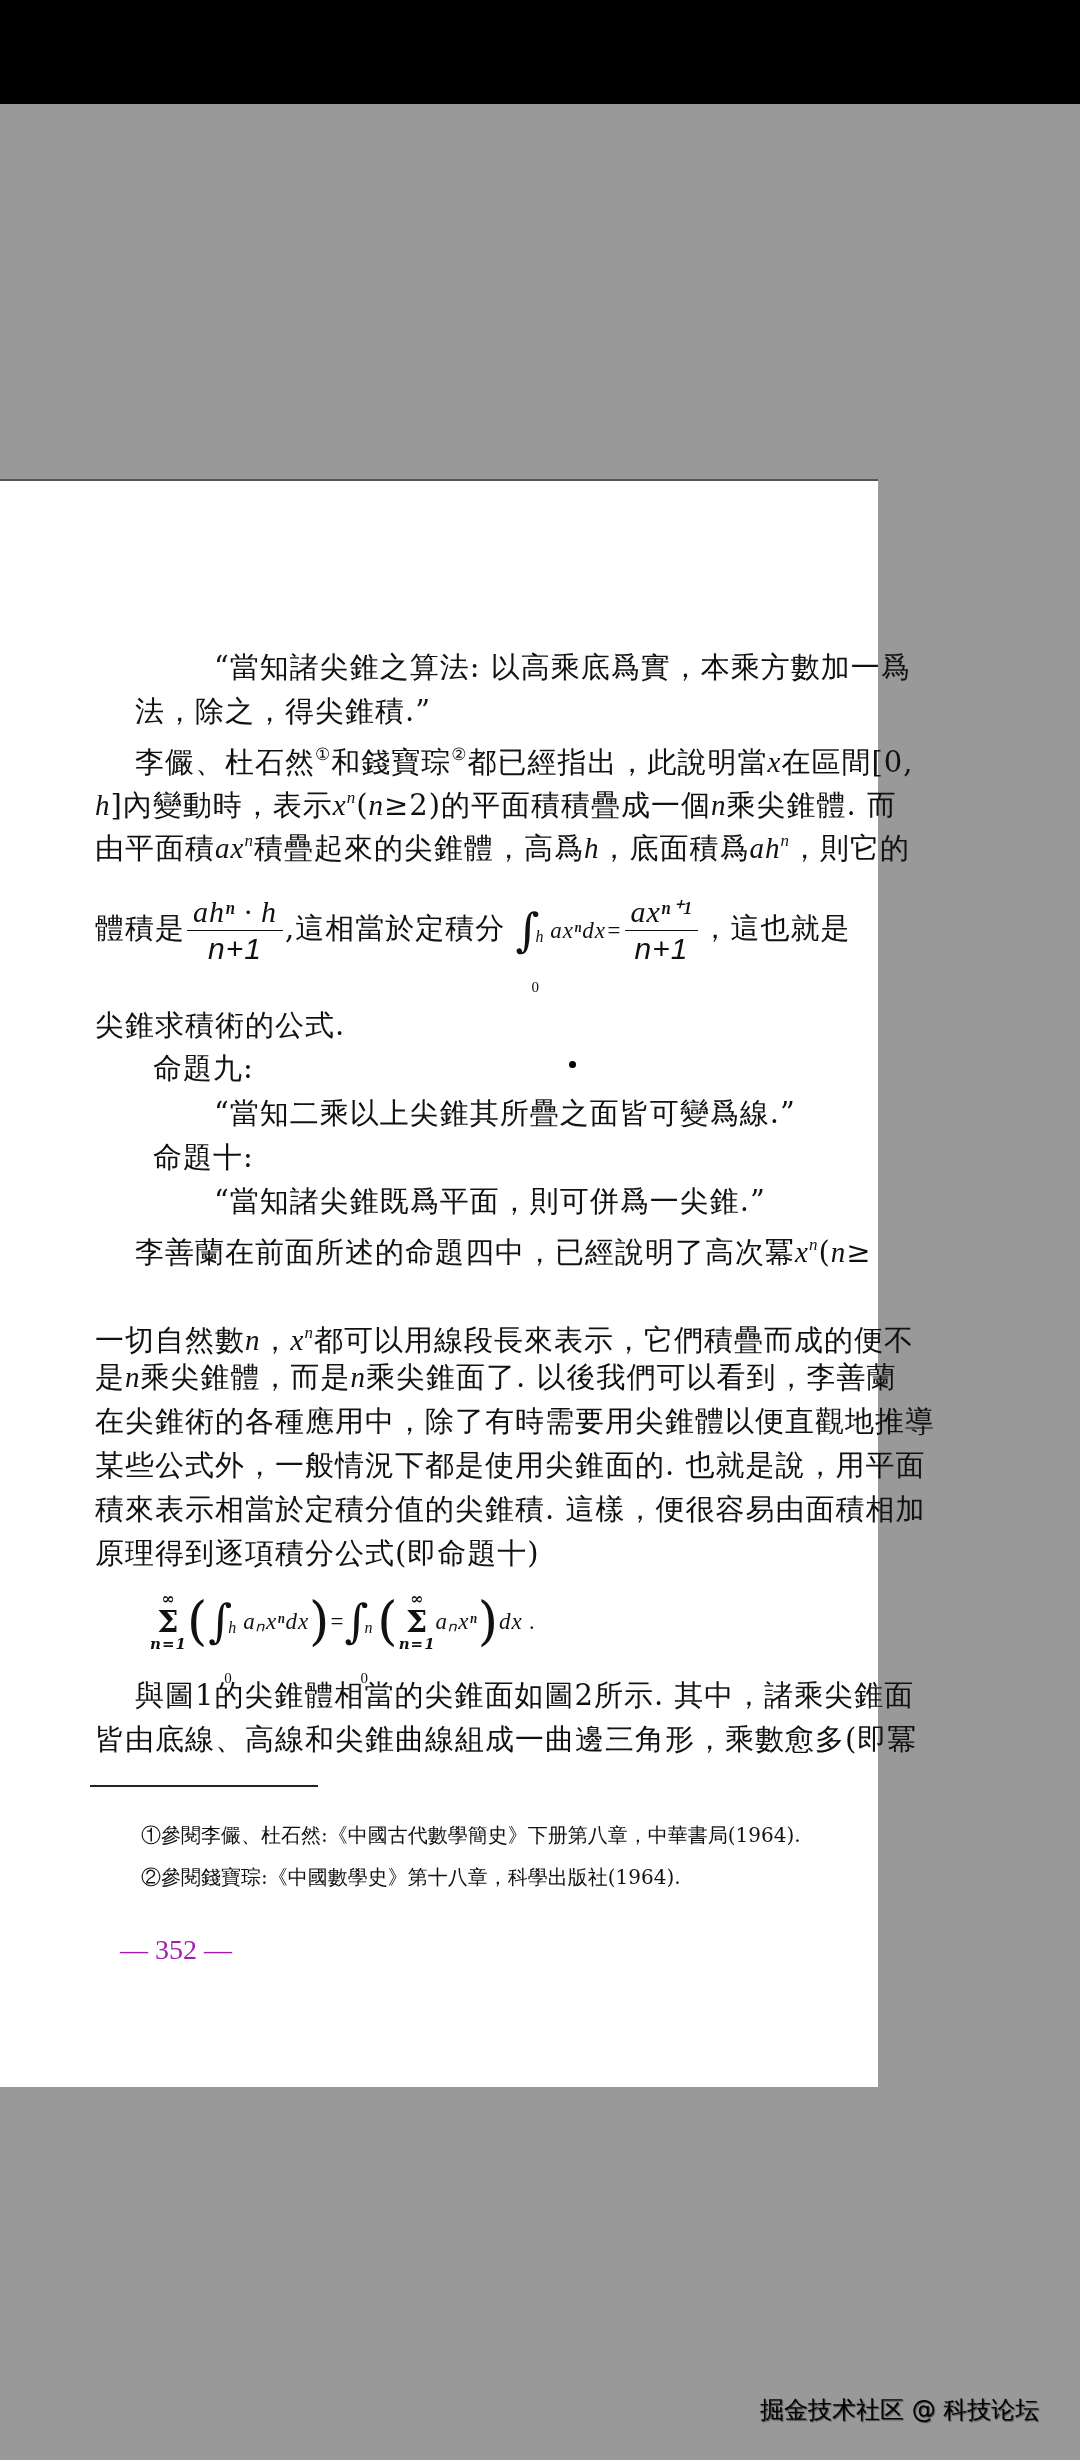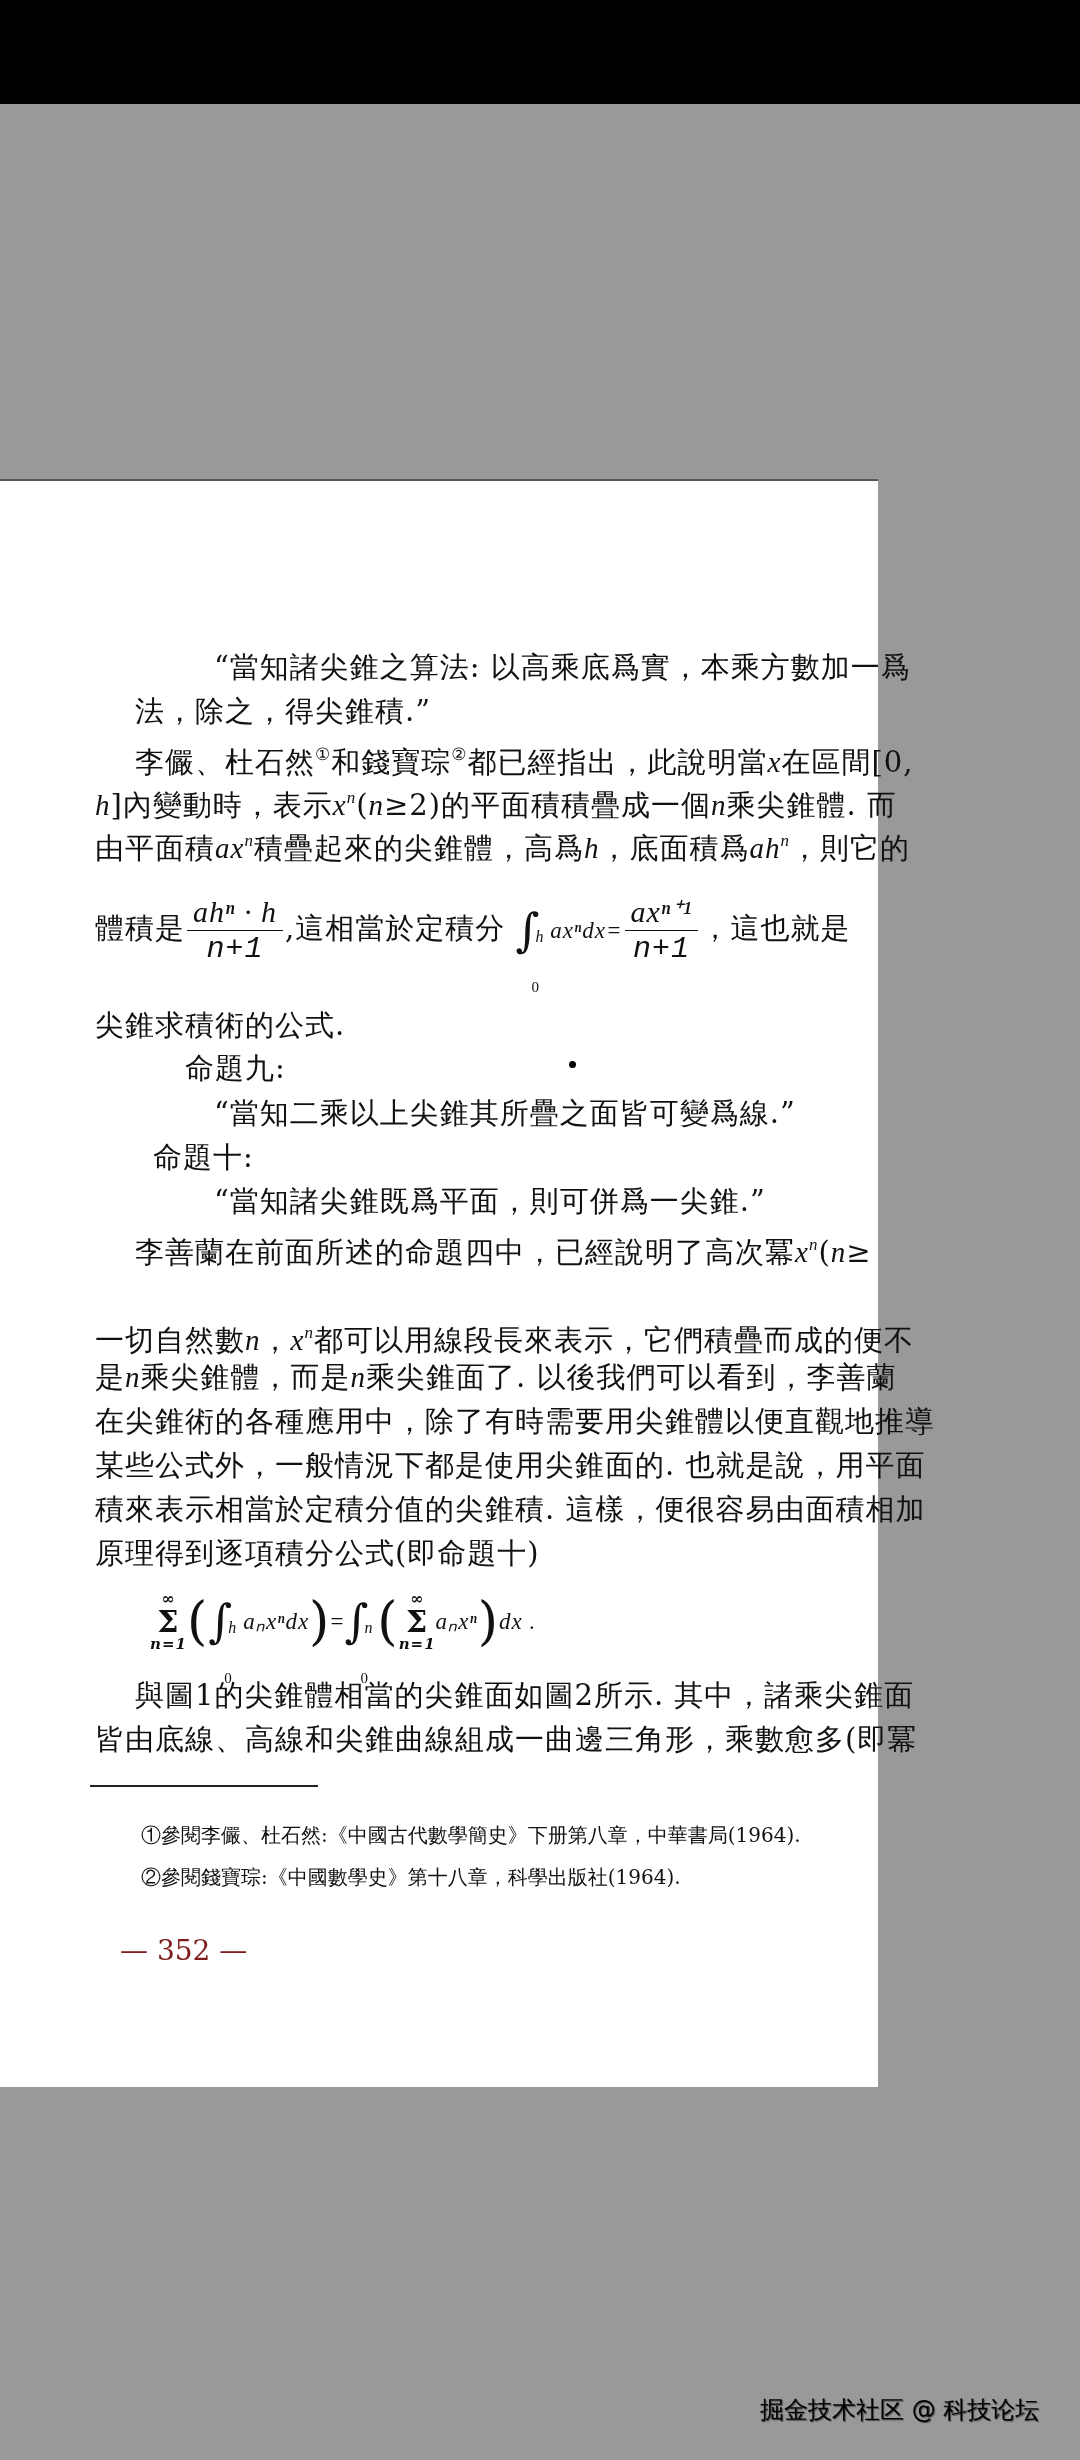--- a/index.html
+++ b/index.html
@@ -14,33 +14,33 @@
     background:#fff; border-top:2px solid #555;
   }
   .ln {
     position:absolute; white-space:nowrap; color:#111;
     font-size:29px; line-height:44px; letter-spacing:1px;
   }
   .ln i, .m i { font-family:"Liberation Serif","DejaVu Serif",serif; font-style:italic; }
   .sup { font-size:17px; vertical-align:12px; }
   .frac { display:inline-block; vertical-align:middle; text-align:center; margin:0 2px; }
   .frac .num { display:block; border-bottom:1.5px solid #111; padding:0 6px; line-height:36px; font-style:italic; font-family:"Liberation Serif",serif; font-size:30px; }
-  .frac .den { display:block; line-height:36px; font-style:italic; font-family:Liberation Mono, monospace; font-size:30px; }
+  .frac .den { display:block; line-height:36px; font-style:italic; font-family:Liberation Sans, sans-serif; font-size:30px; }
   .integral { font-family:"DejaVu Serif",serif; font-size:46px; vertical-align:middle; position:relative; }
   .lim-up { position:absolute; font-size:16px; font-style:italic; font-family:"Liberation Serif",serif; }
   .lim-dn { position:absolute; font-size:15px; font-family:"Liberation Serif",serif; }
   .mathbig { font-family:Liberation Serif, serif; font-style:italic; font-size:23px; }
   .paren { font-family:"DejaVu Serif",serif; font-size:52px; vertical-align:middle; font-style:normal; }
   .sigma { display:inline-block; text-align:center; vertical-align:middle; line-height:1; position:relative; }
   .sigma .s-top { display:block; font-size:16px; font-weight:bold; }
   .sigma .s-mid { display:block; font-size:30px; font-weight:bold; }
   .sigma .s-bot { display:block; font-size:15px; font-weight:bold; font-style:italic;text-align:center; }
   .divider { position:absolute; left:90px; top:1304px; width:228px; height:1.5px; background:#222; }
   .fn { position:absolute; white-space:nowrap; font-size:20px; line-height:30px; color:#111;margin-left:28px; }
-  .pnum { position:absolute; font-size:28px; color:#7f1d1d; }
+  .pnum { position:absolute; font-size:28px; color:#a21caf;font-family:Liberation Serif, serif; }
   .dot { position:absolute; width:7px; height:7px; border-radius:50%; background:#000; }
   .watermark {
     position:absolute; left:760px; top:2394px; font-size:24px; color:#000000;
     font-family:"DejaVu Sans",sans-serif; text-shadow:1px 1px 1px #444; white-space:nowrap;
   }
 </style>
 </head>
 <body>
 
 <div class="topbar"></div>
@@ -62,21 +62,21 @@
     <span>由平面積</span><i>ax</i><i class="sup">n</i><span>積疊起來的尖錐體，高爲</span><i>h</i><span>，底面積爲</span><i>ah</i><i class="sup">n</i><span>，則它的</span>
   </div>
 
   <div class="ln" style="left:95px; top:407px; line-height:80px;">
     <span>體積是</span><span class="frac"><span class="num">ahⁿ · h</span><span class="den">n+1</span></span><span>,這相當於定積分</span>
     <span class="integral">∫<span class="lim-up" style="left:20px; top:-6px;">h</span><span class="lim-dn" style="left:16px; top:44px;">0</span></span><span class="mathbig" style="margin-left:10px;">axⁿdx=</span><span class="frac"><span class="num">axⁿ⁺¹</span><span class="den">n+1</span></span><span>，這也就是</span>
   </div>
 
   <div class="ln" style="left:95px; top:522px;">尖錐求積術的公式.</div>
   <div class="dot" style="left:569px; top:580px;"></div>
-  <div class="ln" style="left:153px; top:565px;margin-left:32px;">命題九:</div>
+  <div class="ln" style="left:153px; top:565px;">命題九:</div>
   <div class="ln" style="left:214px; top:610px;">“當知二乘以上尖錐其所疊之面皆可變爲線.”</div>
   <div class="ln" style="left:153px; top:654px;">命題十:</div>
   <div class="ln" style="left:135px; top:742px;">
     <span>李善蘭在前面所述的命題四中，已經說明了高次冪</span><i>x</i><i class="sup">n</i><span>(</span><i>n</i><span>≥</span>
   </div>
 
   <div class="ln" style="left:214px; top:698px;">“當知諸尖錐既爲平面，則可併爲一尖錐.”</div>
   <div class="ln" style="left:95px; top:830px;">
     <span>一切自然數</span><i>n</i><span>，</span><i>x</i><i class="sup">n</i><span>都可以用線段長來表示，它們積疊而成的便不</span>
   </div>

